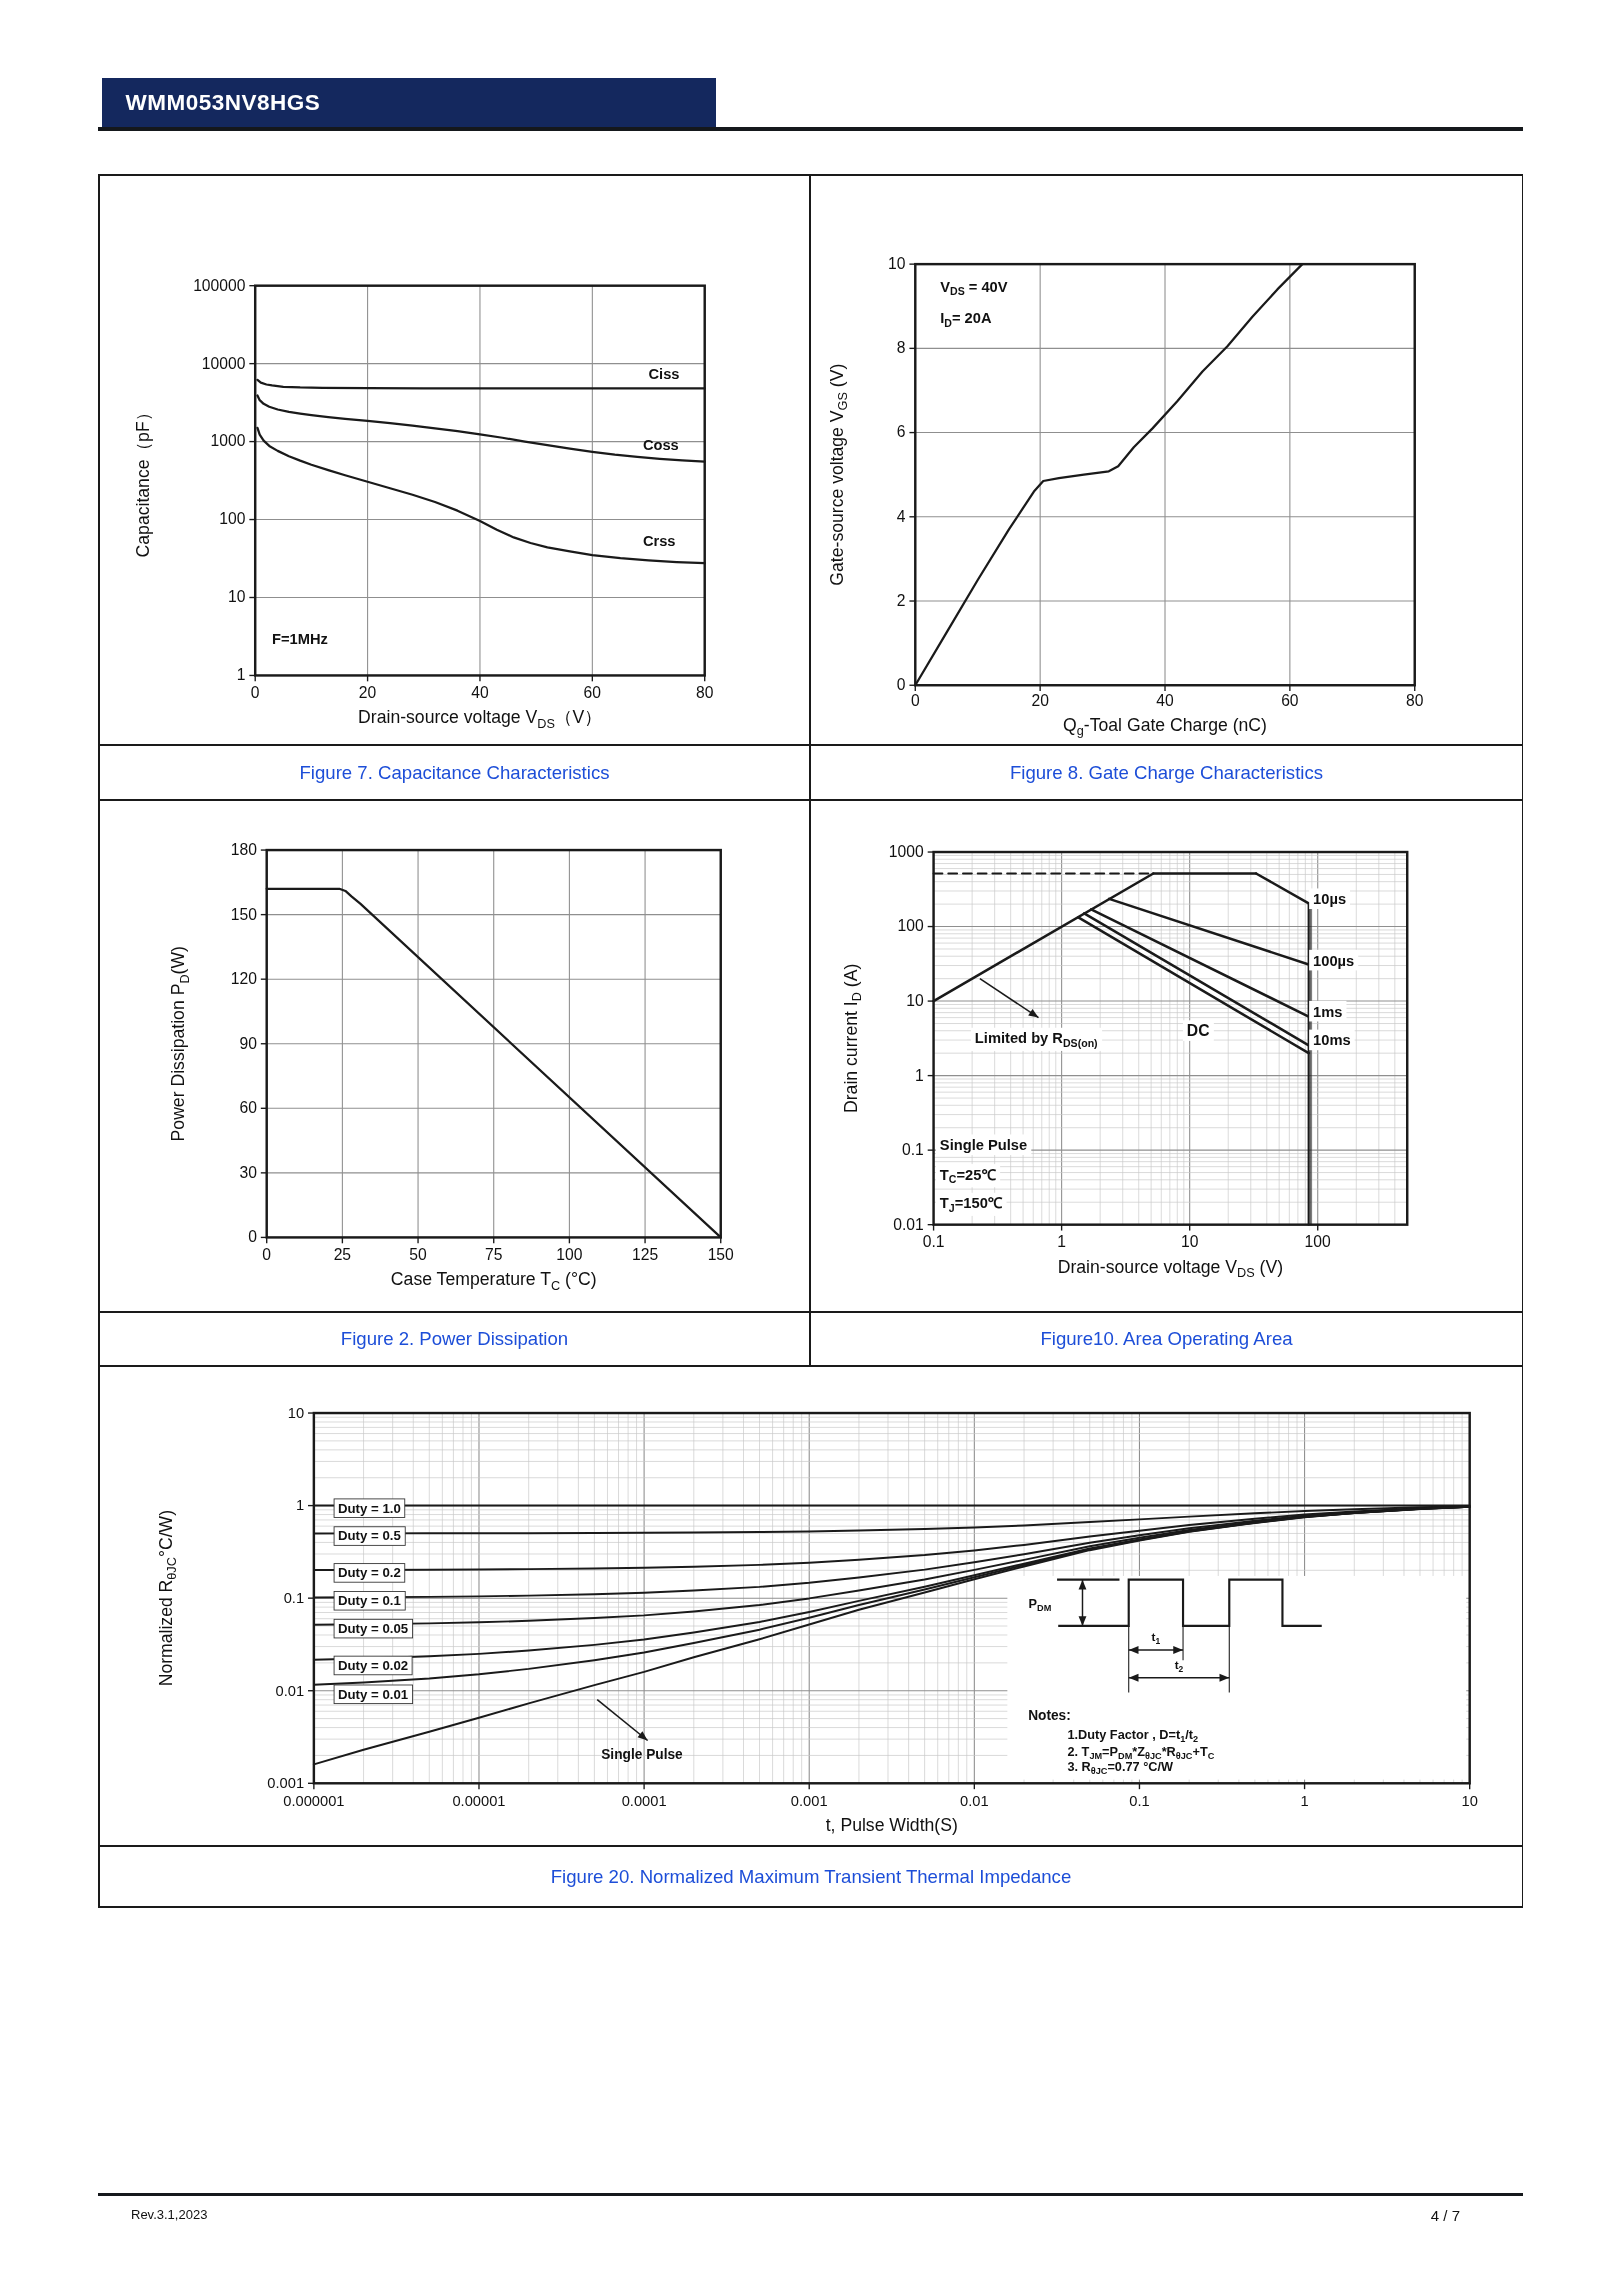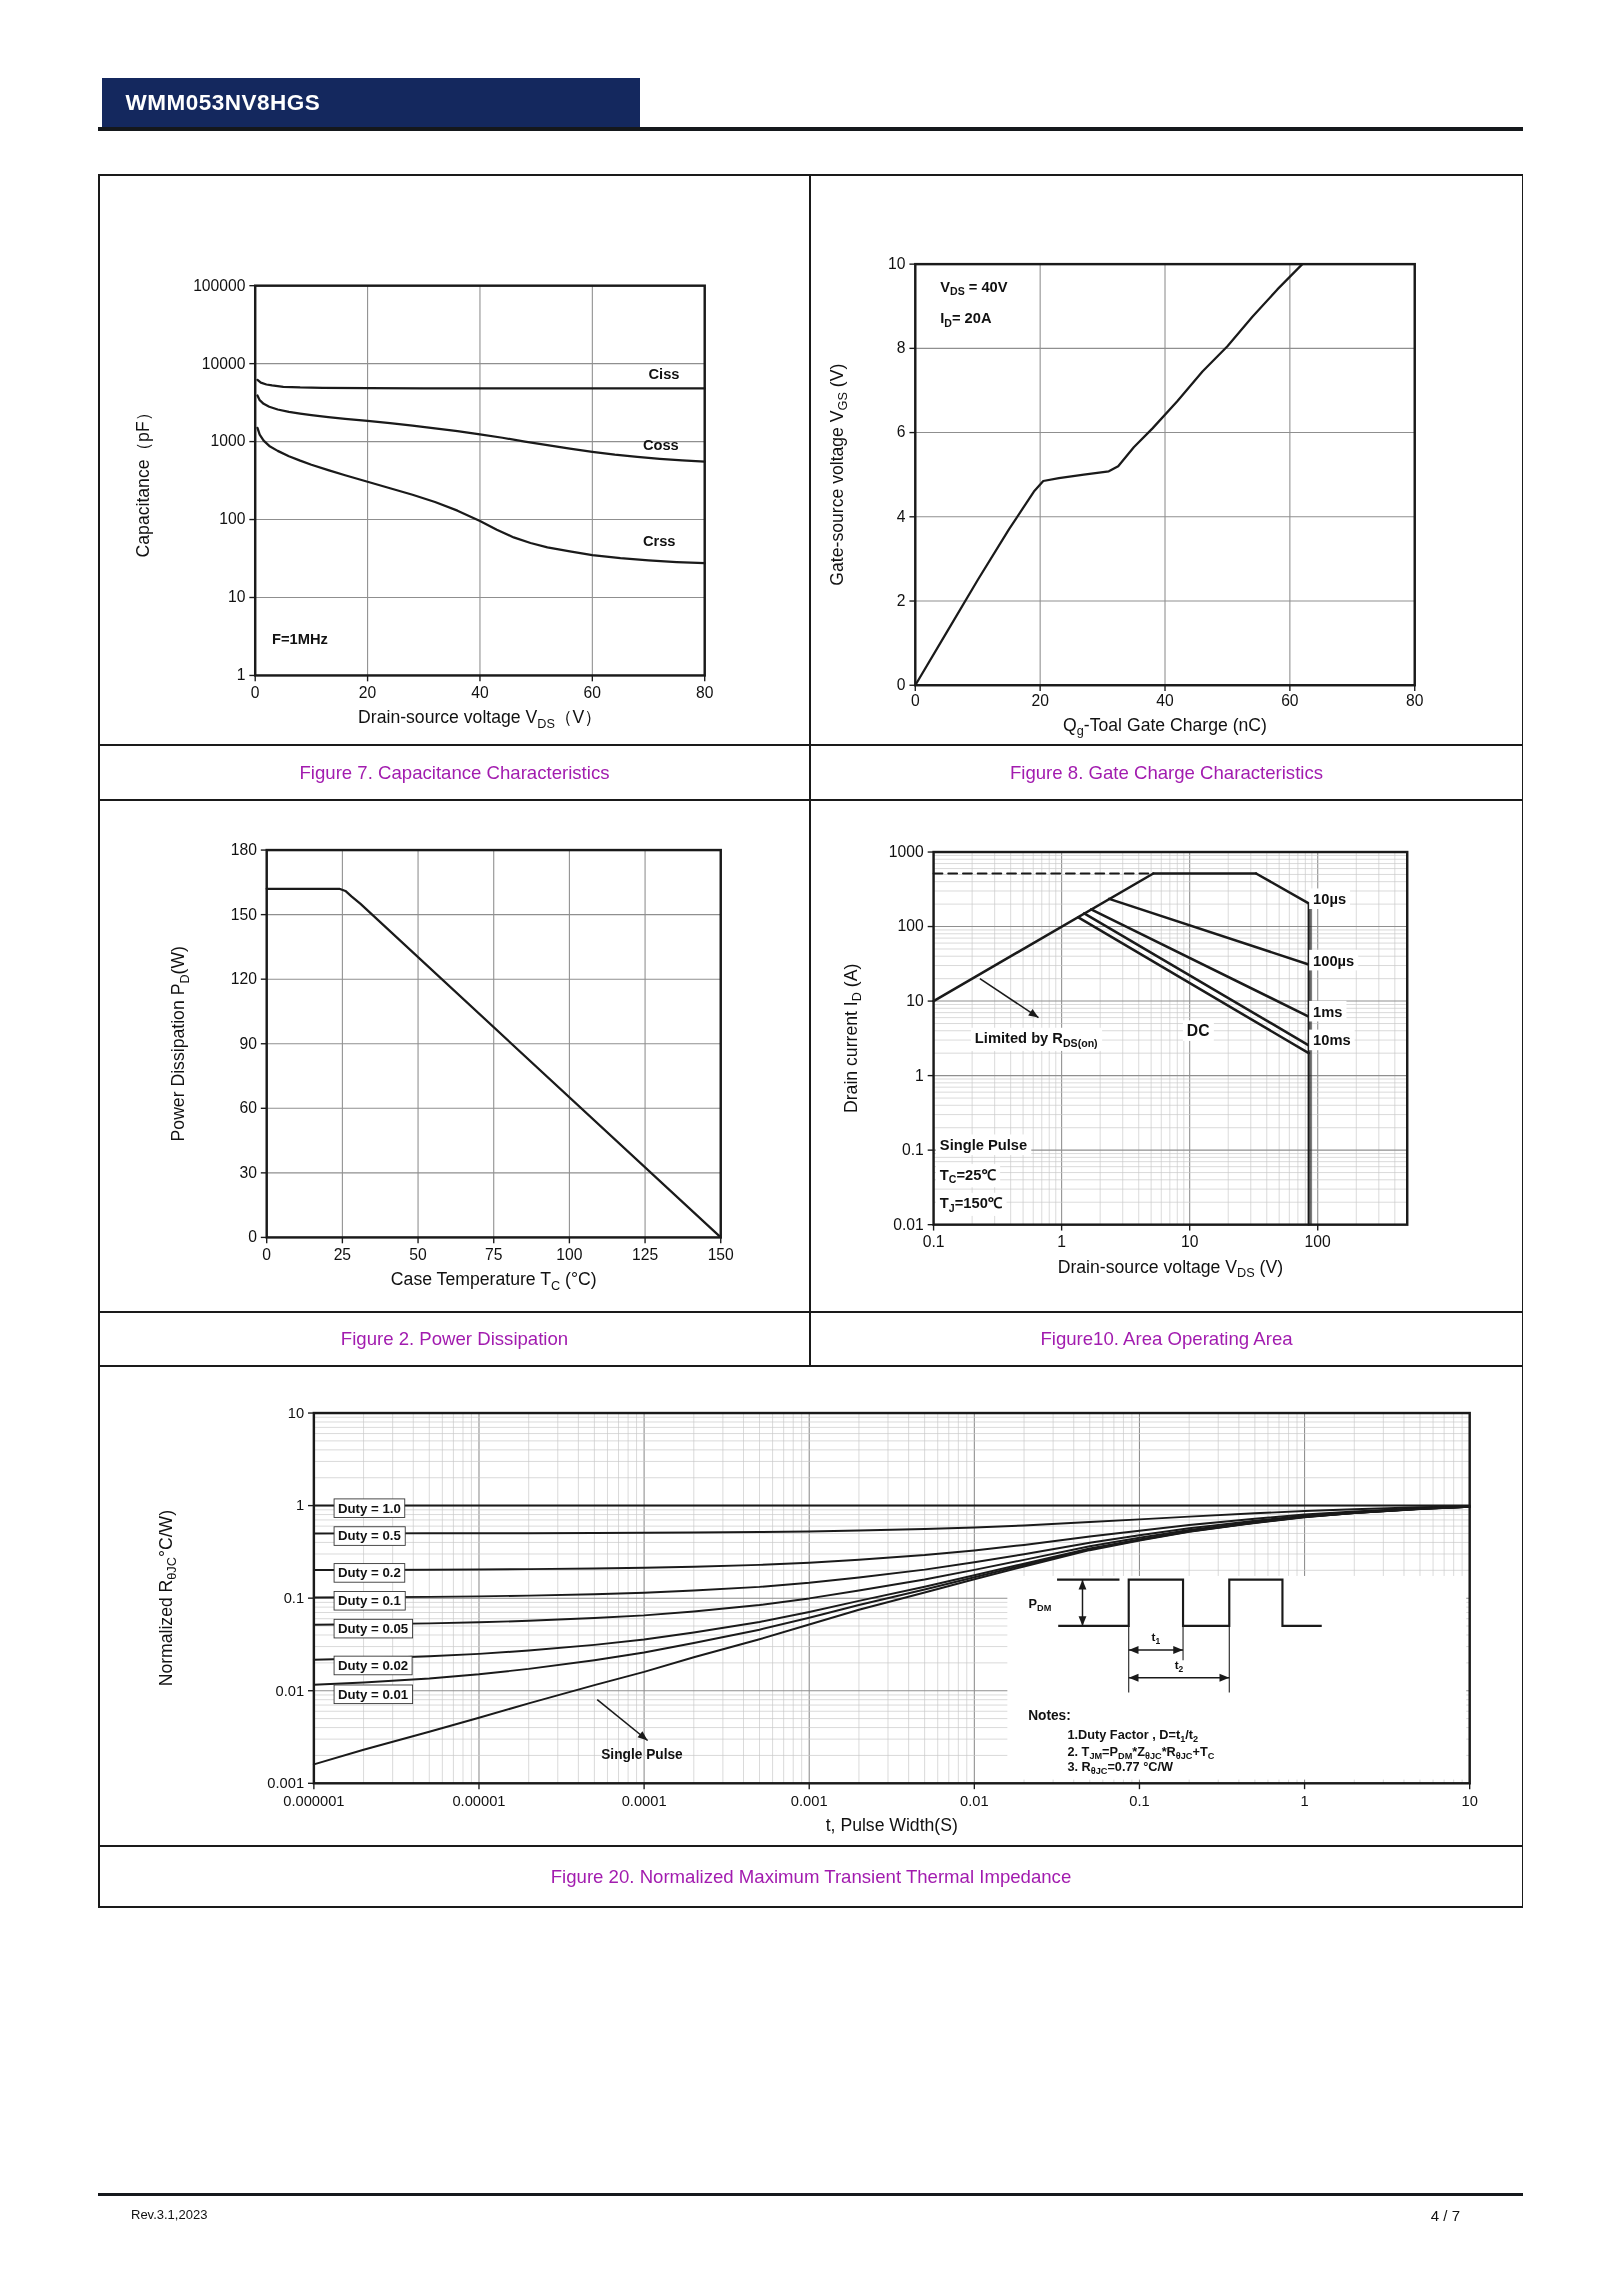--- a/index.html
+++ b/index.html
@@ -1,29 +1,29 @@
 <!DOCTYPE html>
 <html><head>
 <meta charset="utf-8">
 <style>
   *{margin:0;padding:0;box-sizing:border-box}
   html,body{background:#ffffff}
   body{width:1621px;height:2293px;position:relative;font-family:"Liberation Sans",sans-serif;color:#111}
-  .banner{position:absolute;left:102px;top:78px;width:538px;height:49px;background:#14285e;color:#fff;
+  .banner{position:absolute;left:102px;top:78px;width:614px;height:49px;background:#14285e;color:#fff;
           display:flex;align-items:center;padding-left:23.5px;font-size:22.5px;font-weight:bold;letter-spacing:0.5px}
   .banner-line{position:absolute;left:98px;top:127px;width:1425px;height:3.9px;background:#15181c}
   .figtable{position:absolute;left:98px;top:174px;width:1425px;display:grid;
             grid-template-columns:711px 711px;
             grid-template-rows:570px 55px 512px 54px 480px 59px;
             border:2px solid #1a1a1a;background:#fff}
   .cell{border-right:2px solid #1a1a1a;border-bottom:2px solid #1a1a1a;overflow:hidden;background:#fff}
   .cell.last-col{border-right:none}
   .cell.span2{grid-column:1 / span 2}
   .cell.nobottom{border-bottom:none}
-  .caption{display:flex;align-items:center;justify-content:center;font-size:18.6px;color:#a21caf}
+  .caption{display:flex;align-items:center;justify-content:center;font-size:18.6px;color:#1d4ed8}
   svg{display:block}
   .footer-line{position:absolute;left:98px;top:2193px;width:1425px;height:2.9px;background:#15181c}
   .footer-rev{position:absolute;left:131px;top:2207px;font-size:13px}
   .footer-page{position:absolute;right:161px;top:2207px;font-size:15px}
 </style>
 </head>
 <body>
 
 <div class="banner">
   <span>WMM053NV8HGS</span>

